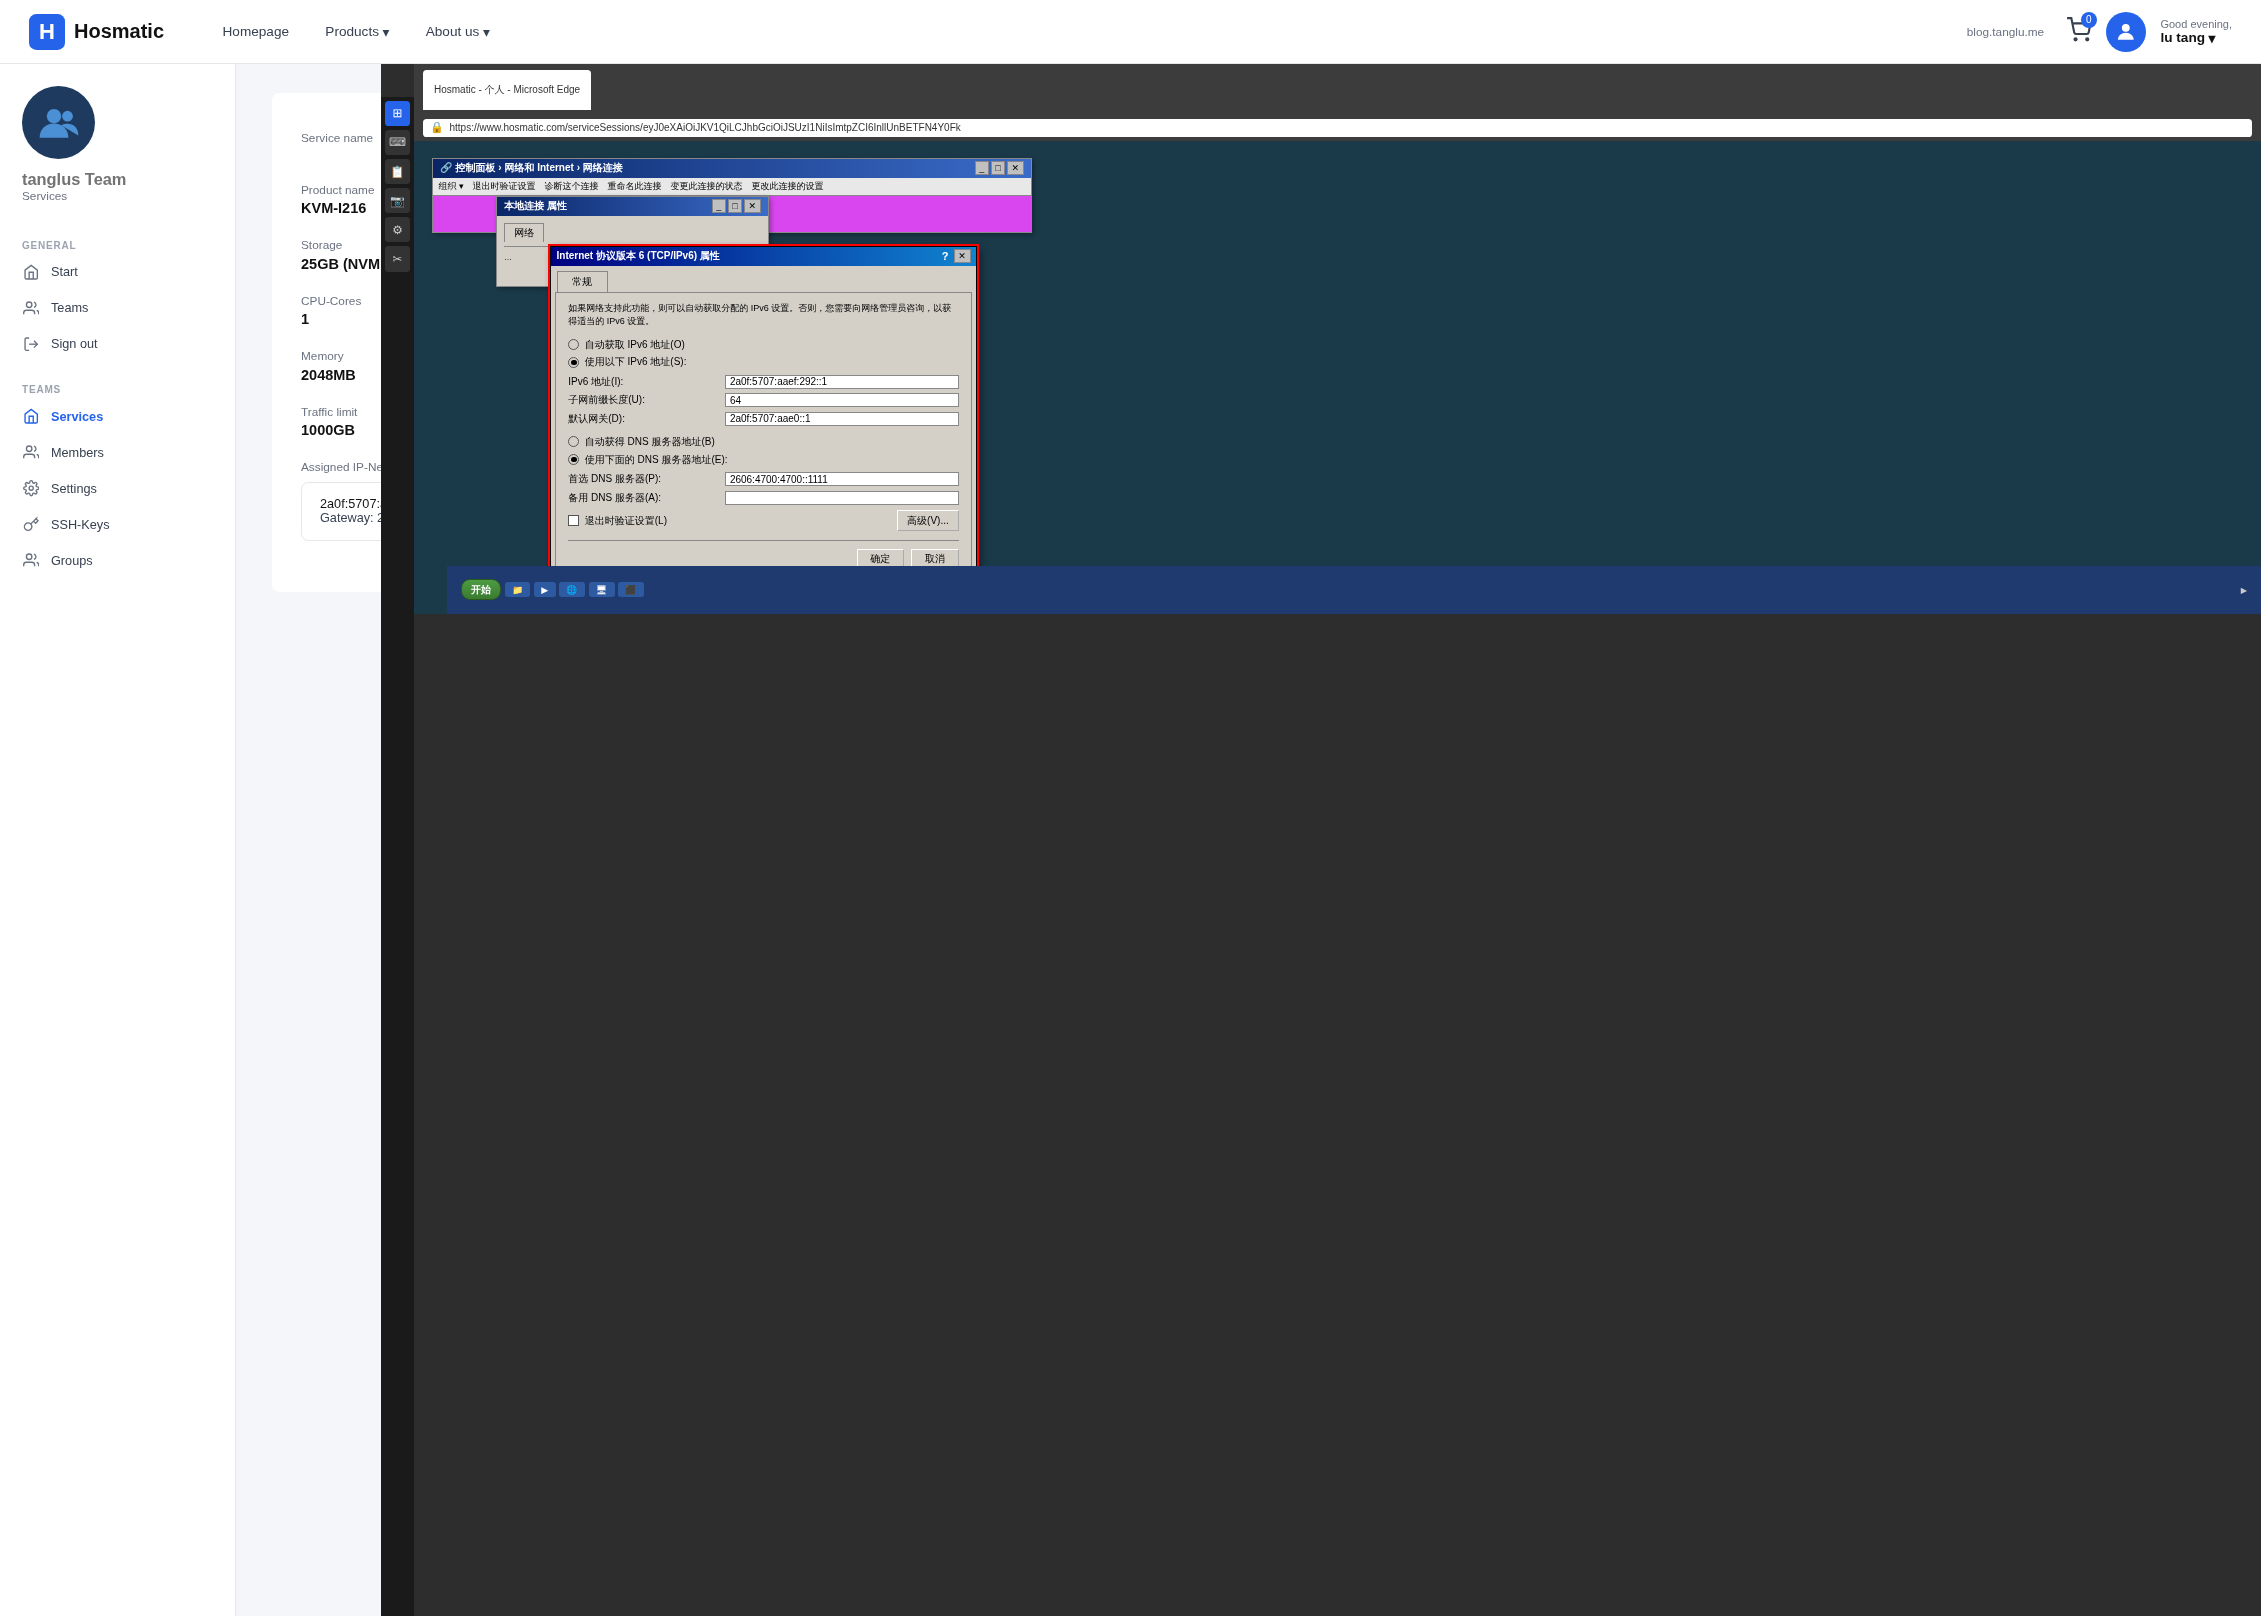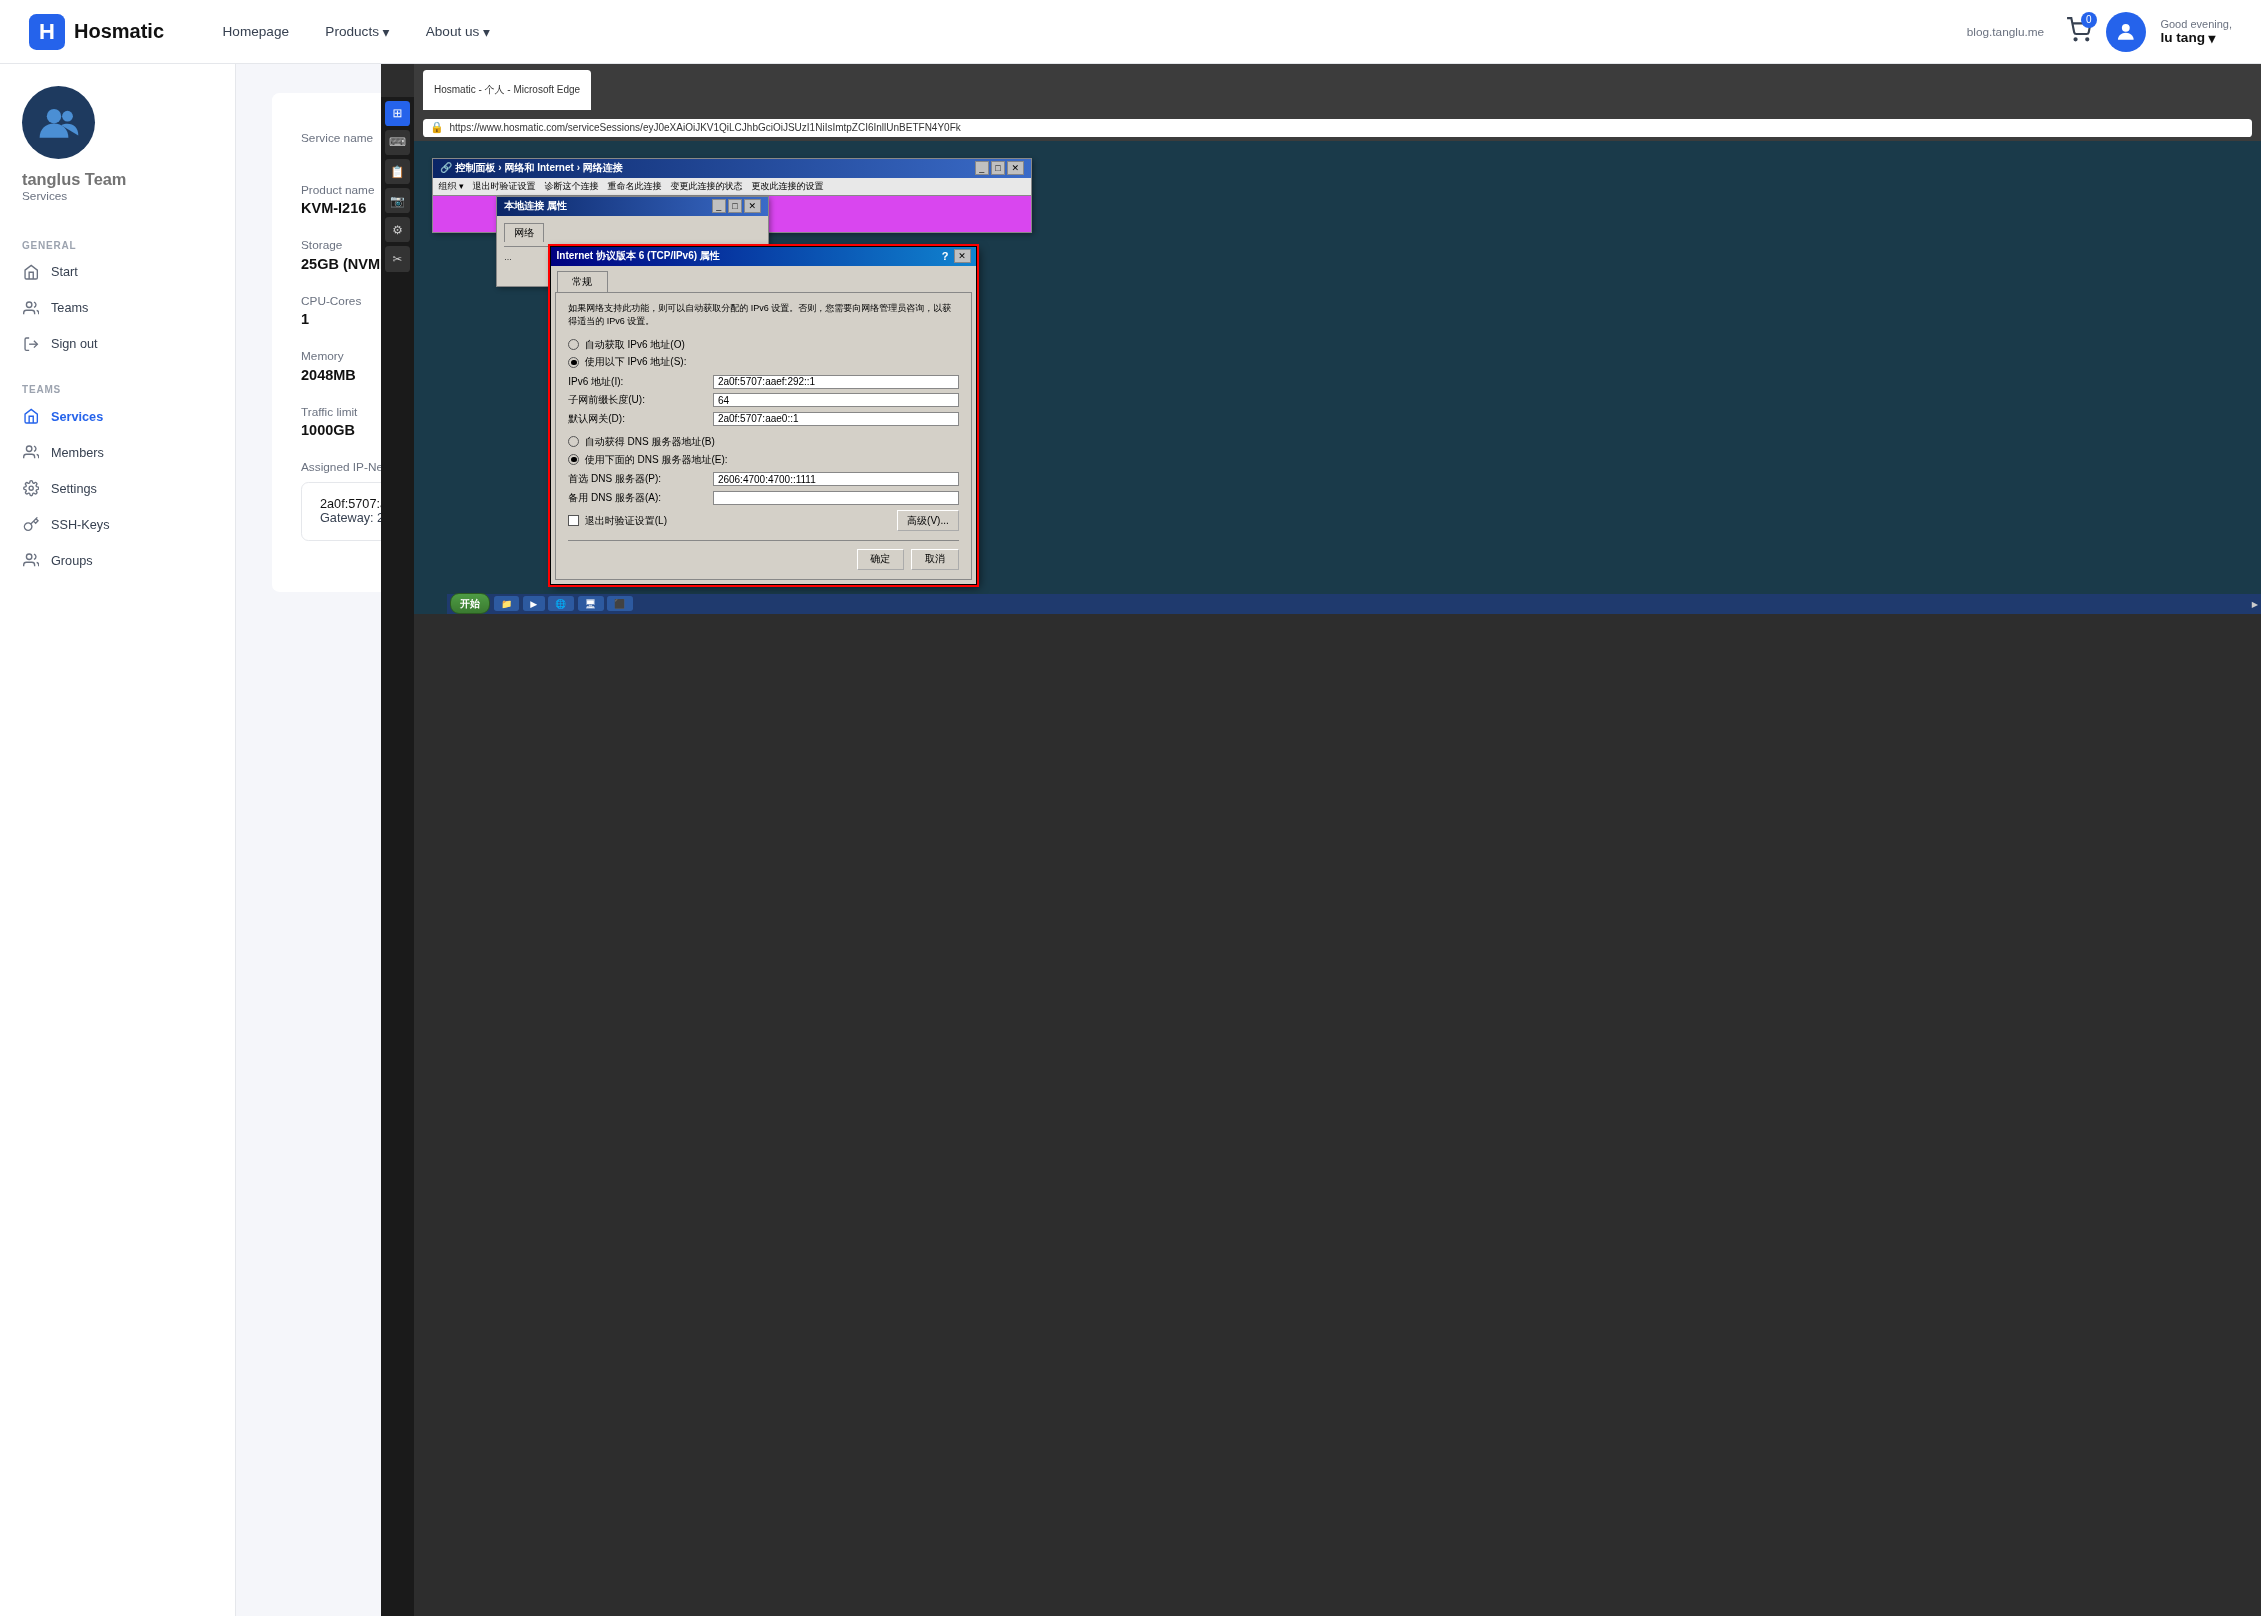--- a/index.html
+++ b/index.html
@@ -132,21 +132,21 @@
     .win-btn { font-size: 9px; background: #c0c0c0; border: 0.9px solid #888; padding: 0.9px 3.6px; cursor: pointer; color: #000; }
     .tcpip-titlebar {
       background: linear-gradient(to right, #000080, #1084d0);
       color: #fff; font-size: 10px; font-weight: bold;
       padding: 2.7px 5.5px; display: flex; align-items: center; justify-content: space-between;
     }
     .radio-group { margin: 5.5px 0; }
     .radio-row { display: flex; align-items: center; gap: 5.5px; font-size: 10px; margin: 3.6px 0; }
     .radio-circle { width: 11px; height: 11px; border-radius: 50%; border: 1.4px solid #555; display: inline-flex; align-items: center; justify-content: center; }
     .radio-circle.selected::after { content: ''; width: 5.5px; height: 5.5px; background: #000; border-radius: 50%; }
-    .field-row { display: flex; align-items: flex-start; justify-content: space-between; margin: 4.5px 0; }
+    .field-row { display: flex; align-items: flex-start; justify-content: space-between; margin: 4.5px 0; gap: 12px; }
     .field-label { font-size: 10px; color: #000; flex: 0 0 145px; }
     .field-input { flex: 1; background: #fff; border: 0.9px solid #888; padding: 1.8px 3.6px; font-size: 10px; height: 14px; }
     .bottom-btns { display: flex; justify-content: flex-end; gap: 7.3px; margin-top: 9px; padding-top: 7.3px; border-top: 0.9px solid #888; }
     .win-bottom-btn { background: #d4d0c8; border: 1.8px outset #fff; padding: 2.7px 12.7px; font-size: 10px; cursor: pointer; }
     .advanced-btn { background: #d4d0c8; border: 1.8px outset #fff; padding: 2.7px 9px; font-size: 10px; cursor: pointer; }
     .checkbox-row { display: flex; align-items: center; gap: 5.5px; font-size: 10px; margin: 5.5px 0; }
     .win-checkbox { width: 11px; height: 11px; border: 0.9px solid #555; background: #fff; display: inline-flex; align-items: center; justify-content: center; }
 
     
     .vnc-toolbar {
@@ -154,22 +154,22 @@
       width: 33px; background: #1a1a1a;
       display: flex; flex-direction: column; align-items: center;
       gap: 3.6px; padding: 3.6px 0;
     }
     .vnc-tool { width: 25.5px; height: 25.5px; background: #333; border-radius: 3.6px; display: flex; align-items: center; justify-content: center; color: #ccc; font-size: 11.8px; cursor: pointer; }
     .vnc-tool.active { background: #2563eb; color: #fff; }
 
     
     .win-taskbar {
       position: absolute; bottom: 0; left: 33px; right: 0;
-      height: 20px; background: #1f3a6e;
-      display: flex; align-items: center; padding: 0 3px; gap: 3.6px;
+      height: 48px; background: #1f3a6e;
+      display: flex; align-items: center; padding: 0 14px; gap: 3.6px;
     }
     .start-btn { background: linear-gradient(to bottom, #4e9c44, #3a7a30); color: #fff; font-size: 10px; font-weight: bold; padding: 2.7px 9px; border-radius: 9px; cursor: pointer; border: 0.9px solid #2a5a20; }
     .taskbar-item { background: #2d5aa0; color: #fff; font-size: 9px; padding: 2.7px 7.3px; border-radius: 2.7px; cursor: pointer; }
     .taskbar-right { margin-left: auto; display: flex; align-items: center; gap: 3.6px; }
   </style>
 </head>
 <body>
 
 <nav class="topnav">
   <div class="logo-area">

